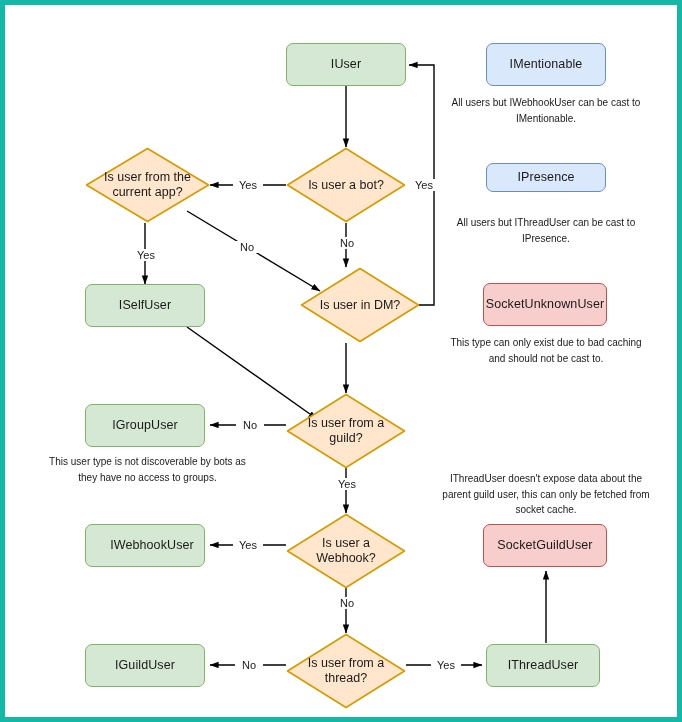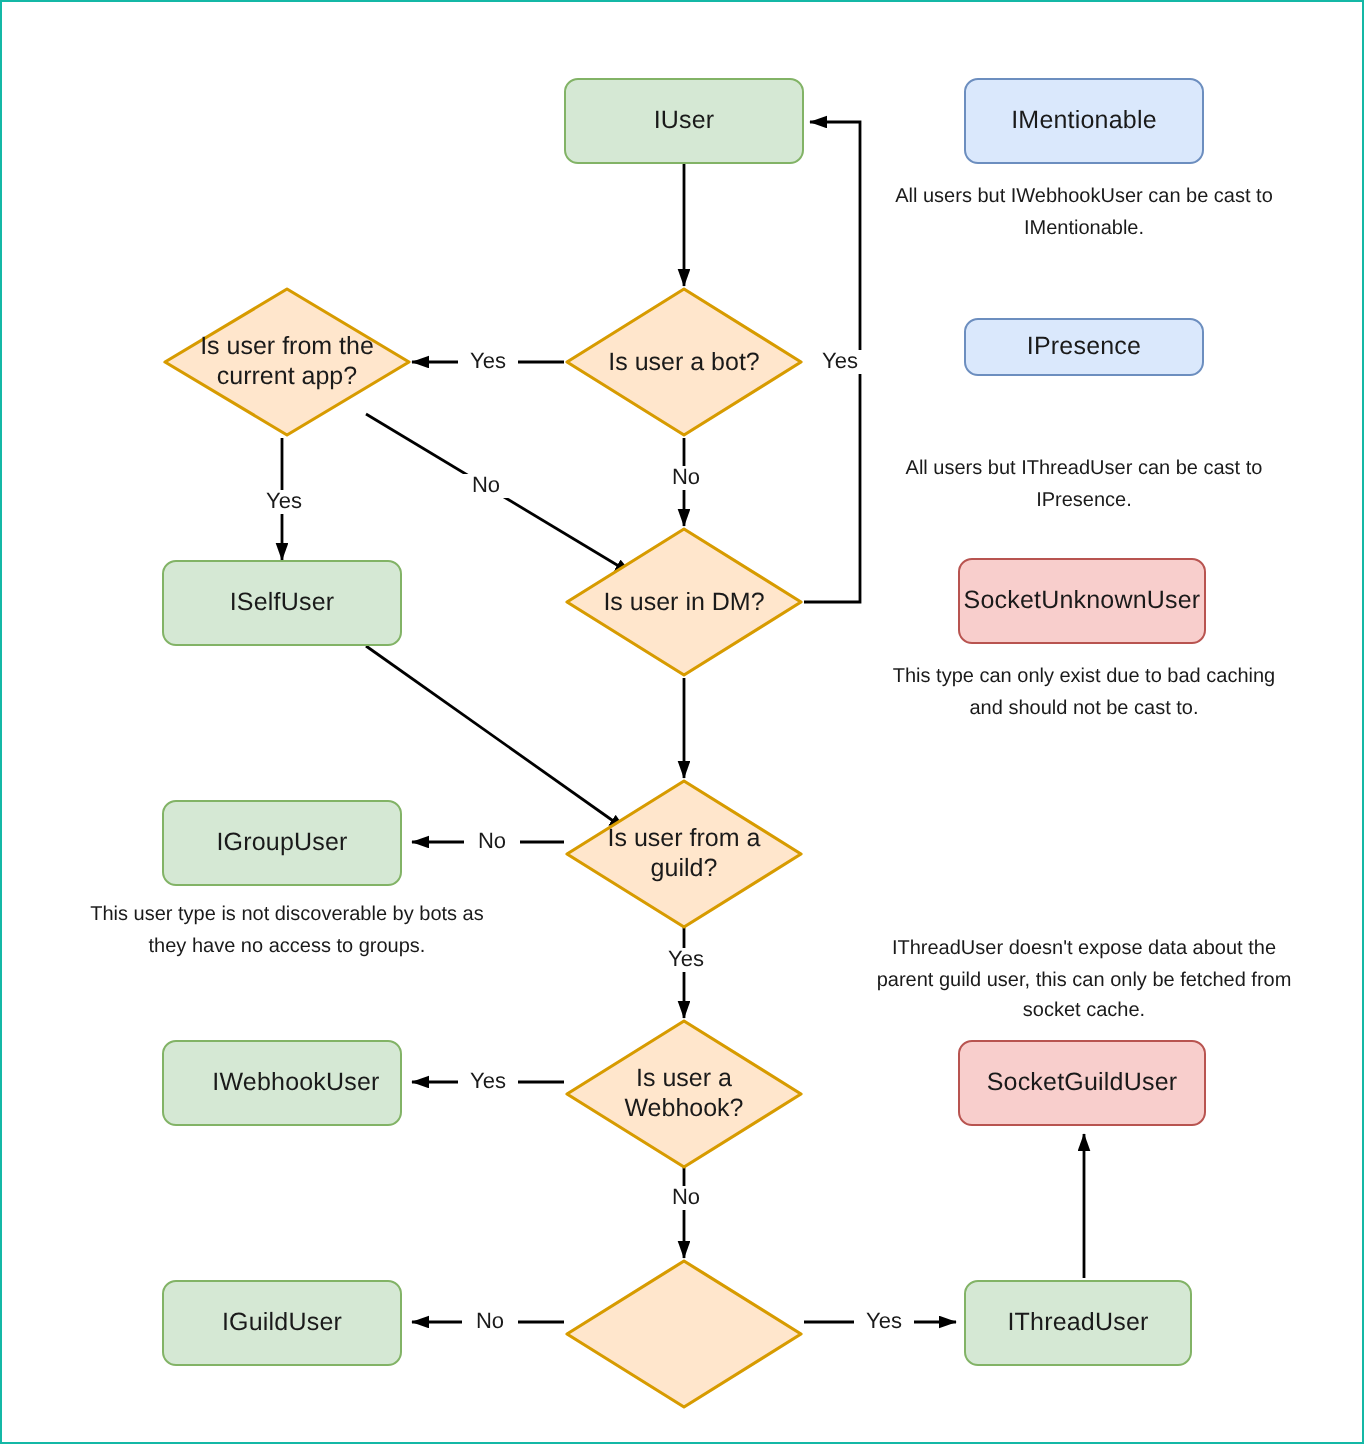--- a/index.html
+++ b/index.html
@@ -6,21 +6,21 @@
     margin: 0;
     padding: 0;
     background: #ffffff;
   }
   #canvas {
     position: relative;
     width: 682px;
     height: 722px;
     background: #ffffff;
     box-sizing: border-box;
-    border: 1px solid #14b8a6;
+    border: 5px solid #14b8a6;
     overflow: hidden;
     font-family: "Liberation Sans", sans-serif;
   }
   #svg-layer {
     position: absolute;
     left: 0; top: 0;
     width: 682px;
     height: 722px;
     pointer-events: none;
   }
@@ -174,21 +174,21 @@
     <div class="diamond-label">Is user a bot?</div>
   </div>
 
   <div class="diamond-wrap" style="left:80px; top:142px; width:125px; height:76px;">
     <svg class="diamond-shape" viewBox="0 0 125 76" preserveAspectRatio="none">
       <polygon points="62.5,1.5 123.5,38 62.5,74.5 1.5,38" fill="#ffe6cc" stroke="#d79b00" stroke-width="1.6" stroke-linejoin="round"></polygon>
     </svg>
     <div class="diamond-label" style="width:116%;">Is user from the current app?</div>
   </div>
 
-  <div class="diamond-wrap" style="left:281px; top:262px; width:120px; height:76px;">
+  <div class="diamond-wrap" style="left:295px; top:262px; width:120px; height:76px;">
     <svg class="diamond-shape" viewBox="0 0 120 76" preserveAspectRatio="none">
       <polygon points="60,1.5 118.5,38 60,74.5 1.5,38" fill="#ffe6cc" stroke="#d79b00" stroke-width="1.6" stroke-linejoin="round"></polygon>
     </svg>
     <div class="diamond-label">Is user in DM?</div>
   </div>
 
   <div class="diamond-wrap" style="left:281px; top:388px; width:120px; height:76px;">
     <svg class="diamond-shape" viewBox="0 0 120 76" preserveAspectRatio="none">
       <polygon points="60,1.5 118.5,38 60,74.5 1.5,38" fill="#ffe6cc" stroke="#d79b00" stroke-width="1.6" stroke-linejoin="round"></polygon>
     </svg>
@@ -199,37 +199,38 @@
     <svg class="diamond-shape" viewBox="0 0 120 76" preserveAspectRatio="none">
       <polygon points="60,1.5 118.5,38 60,74.5 1.5,38" fill="#ffe6cc" stroke="#d79b00" stroke-width="1.6" stroke-linejoin="round"></polygon>
     </svg>
     <div class="diamond-label" style="width:78%;">Is user a Webhook?</div>
   </div>
 
   <div class="diamond-wrap" style="left:281px; top:628px; width:120px; height:76px;">
     <svg class="diamond-shape" viewBox="0 0 120 76" preserveAspectRatio="none">
       <polygon points="60,1.5 118.5,38 60,74.5 1.5,38" fill="#ffe6cc" stroke="#d79b00" stroke-width="1.6" stroke-linejoin="round"></polygon>
     </svg>
+    <div class="diamond-label" style="width:82%;">Is user from a thread?</div>
   </div>
 
   <div class="edge-label" style="left:228px; top:174px; width:28px;">Yes</div>
   <div class="edge-label" style="left:328px; top:232px; width:26px;">No</div>
   <div class="edge-label" style="left:404px; top:174px; width:28px;">Yes</div>
   <div class="edge-label" style="left:126px; top:244px; width:28px;">Yes</div>
   <div class="edge-label" style="left:228px; top:236px; width:26px;">No</div>
   <div class="edge-label" style="left:231px; top:414px; width:26px;">No</div>
   <div class="edge-label" style="left:327px; top:473px; width:28px;">Yes</div>
   <div class="edge-label" style="left:228px; top:534px; width:28px;">Yes</div>
   <div class="edge-label" style="left:328px; top:592px; width:26px;">No</div>
   <div class="edge-label" style="left:230px; top:654px; width:26px;">No</div>
   <div class="edge-label" style="left:426px; top:654px; width:28px;">Yes</div>
 
   <div class="note" style="left:441px; top:90px; width:200px;">All users but IWebhookUser can be cast to IMentionable.</div>
 
-  <div class="note" style="left:441px; top:226px; width:200px;">All users but IThreadUser can be cast to IPresence.</div>
+  <div class="note" style="left:441px; top:210px; width:200px;">All users but IThreadUser can be cast to IPresence.</div>
 
   <div class="note" style="left:441px; top:330px; width:200px;">This type can only exist due to bad caching and should not be cast to.</div>
 
   <div class="note" style="left:40px; top:449px; width:205px;">This user type is not discoverable by bots as they have no access to groups.</div>
 
   <div class="note" style="left:431px; top:466px; width:220px;">IThreadUser doesn't expose data about the parent guild user, this can only be fetched from socket cache.</div>
 
 </div>
 
 </body></html>

